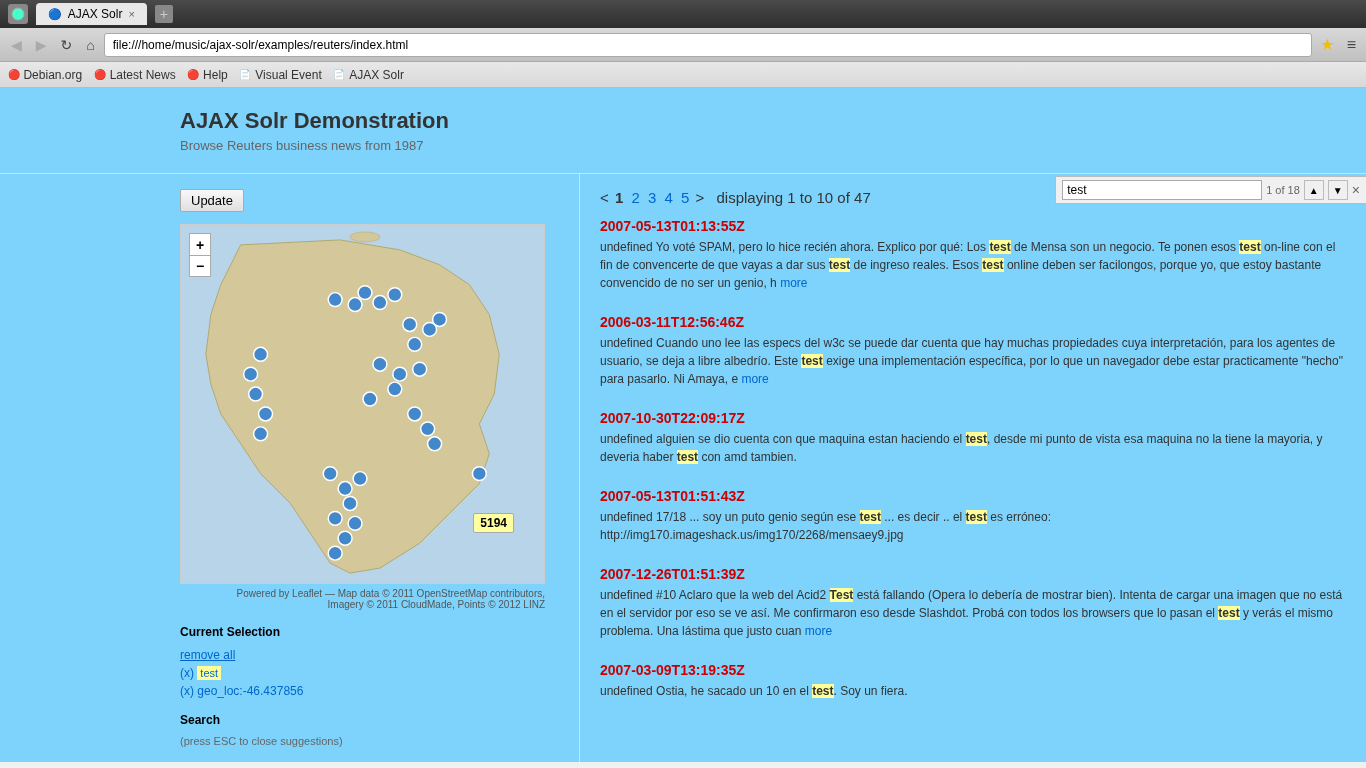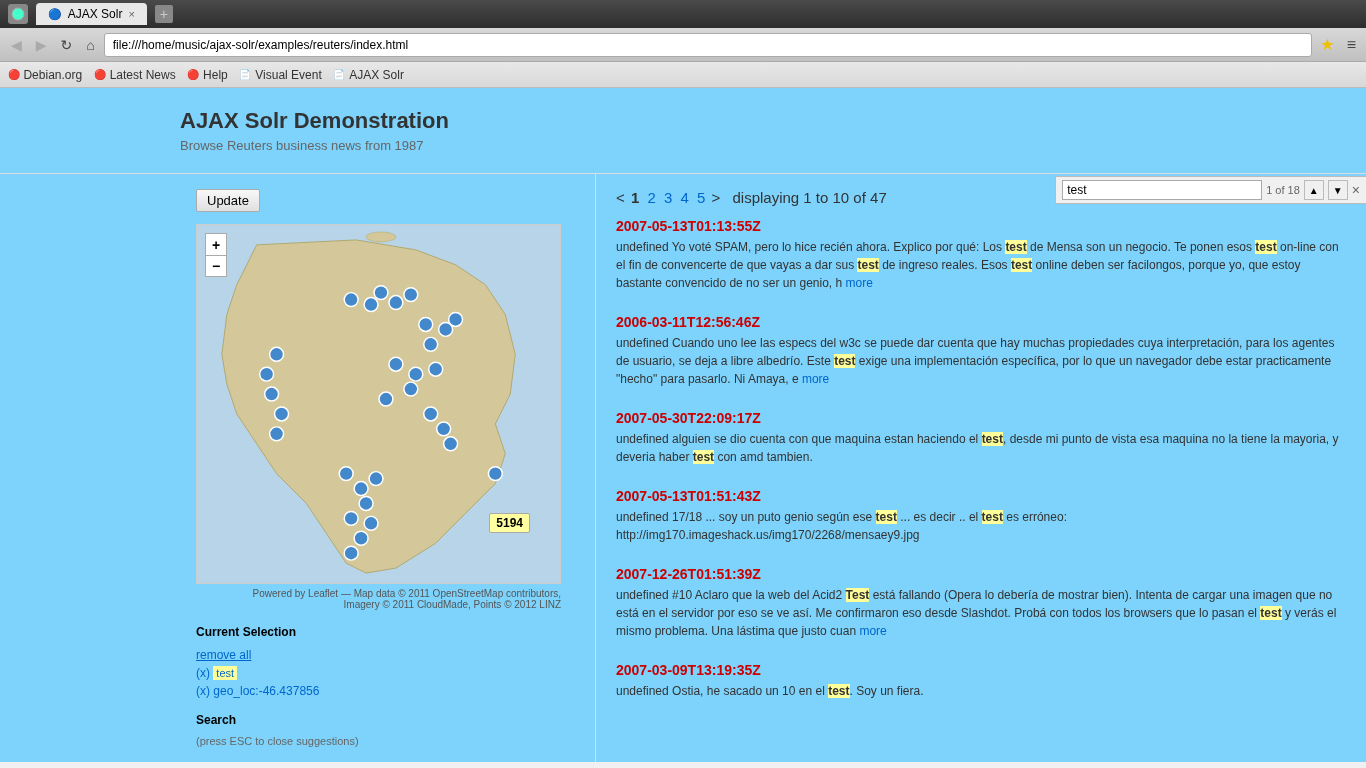--- a/index.html
+++ b/index.html
@@ -143,21 +143,20 @@
       display: flex;
       min-height: 580px;
     }
 
     
     .sidebar {
       width: 580px;
       padding: 15px 15px 15px 180px;
       border-right: 1px solid #ddd;
       flex-shrink: 0;
-      margin-left: 16px;
     }
 
     .update-btn {
       background: linear-gradient(to bottom, #f8f8f8, #e0e0e0);
       border: 1px solid #aaa;
       padding: 3px 10px;
       cursor: pointer;
       font-size: 13px;
       border-radius: 2px;
       margin-bottom: 12px;
@@ -450,21 +449,21 @@
       </div>
 
       <div class="result-item">
         <a class="result-date">2006-03-11T12:56:46Z</a>
         <div class="result-text">
           undefined Cuando uno lee las especs del w3c se puede dar cuenta que hay muchas propiedades cuya interpretación, para los agentes de usuario, se deja a libre albedrío. Este <span class="highlight">test</span> exige una implementación específica, por lo que un navegador debe estar practicamente "hecho" para pasarlo. Ni Amaya, e <a class="result-more">more</a>
         </div>
       </div>
 
       <div class="result-item">
-        <a class="result-date">2007-05-30T22:09:17Z</a>
+        <a class="result-date">2007-10-30T22:09:17Z</a>
         <div class="result-text">
           undefined alguien se dio cuenta con que maquina estan haciendo el <span class="highlight">test</span>, desde mi punto de vista esa maquina no la tiene la mayoria, y deveria haber <span class="highlight">test</span> con amd tambien.
         </div>
       </div>
 
       <div class="result-item">
         <a class="result-date">2007-05-13T01:51:43Z</a>
         <div class="result-text">
           undefined 17/18 ... soy un puto genio según ese <span class="highlight">test</span> ... es decir .. el <span class="highlight">test</span> es erróneo: http://img170.imageshack.us/img170/2268/mensaey9.jpg
         </div>

